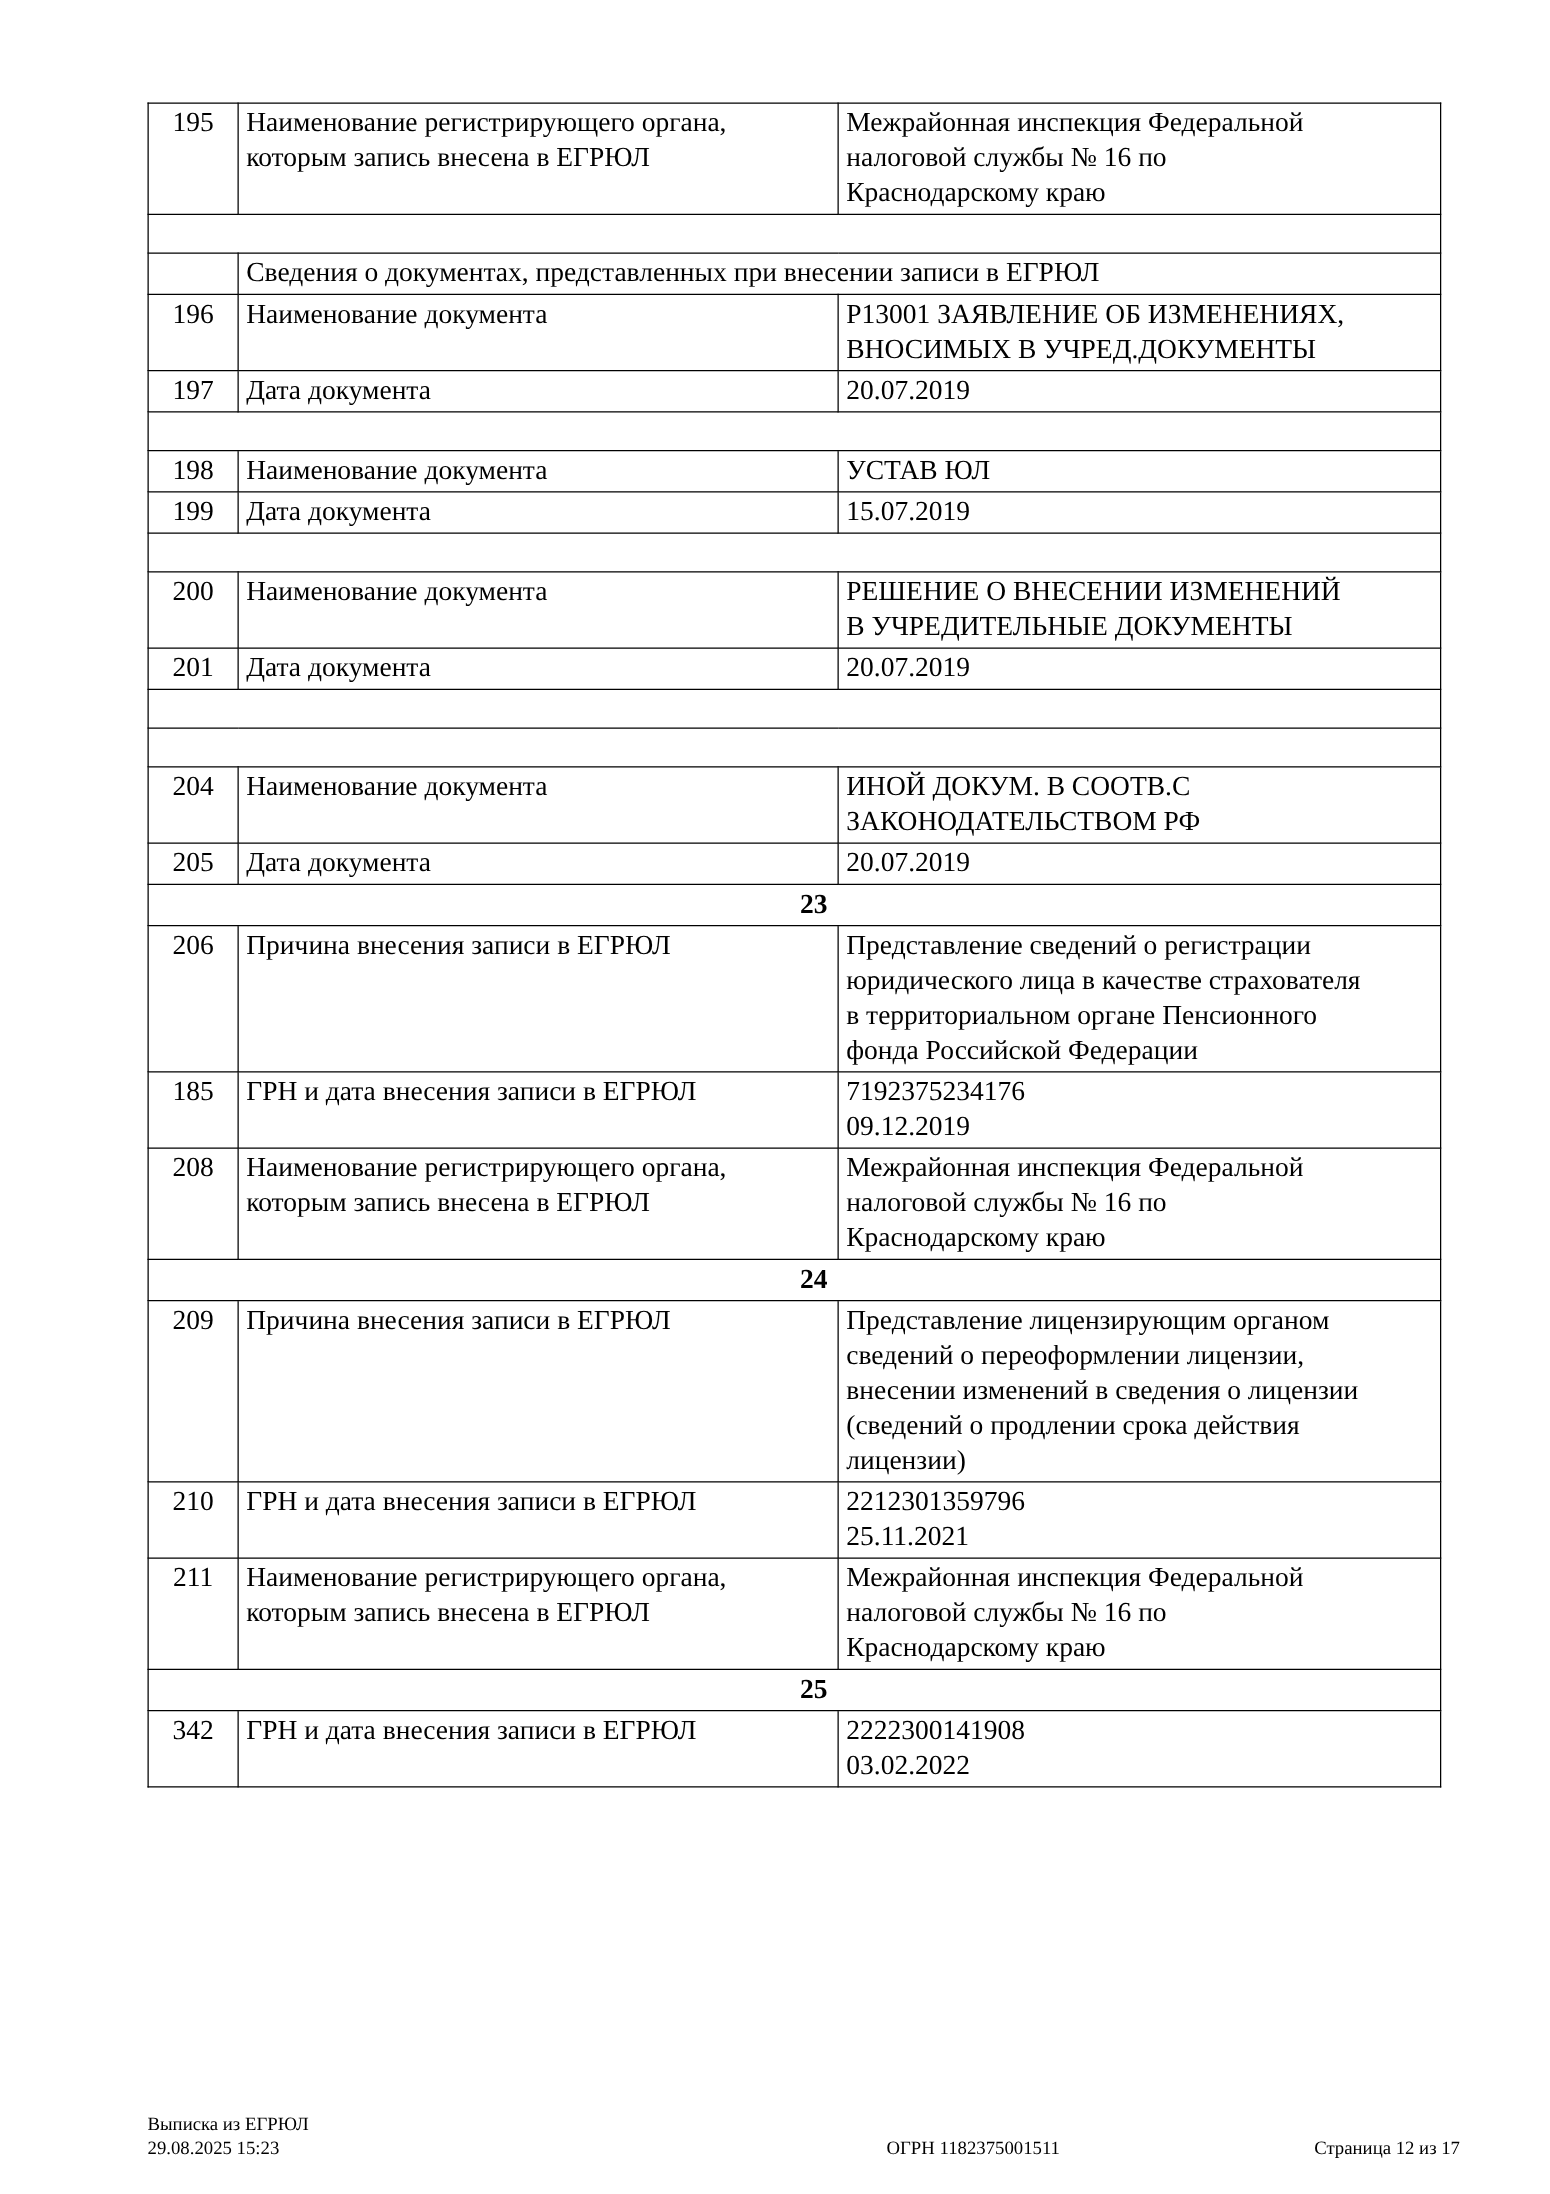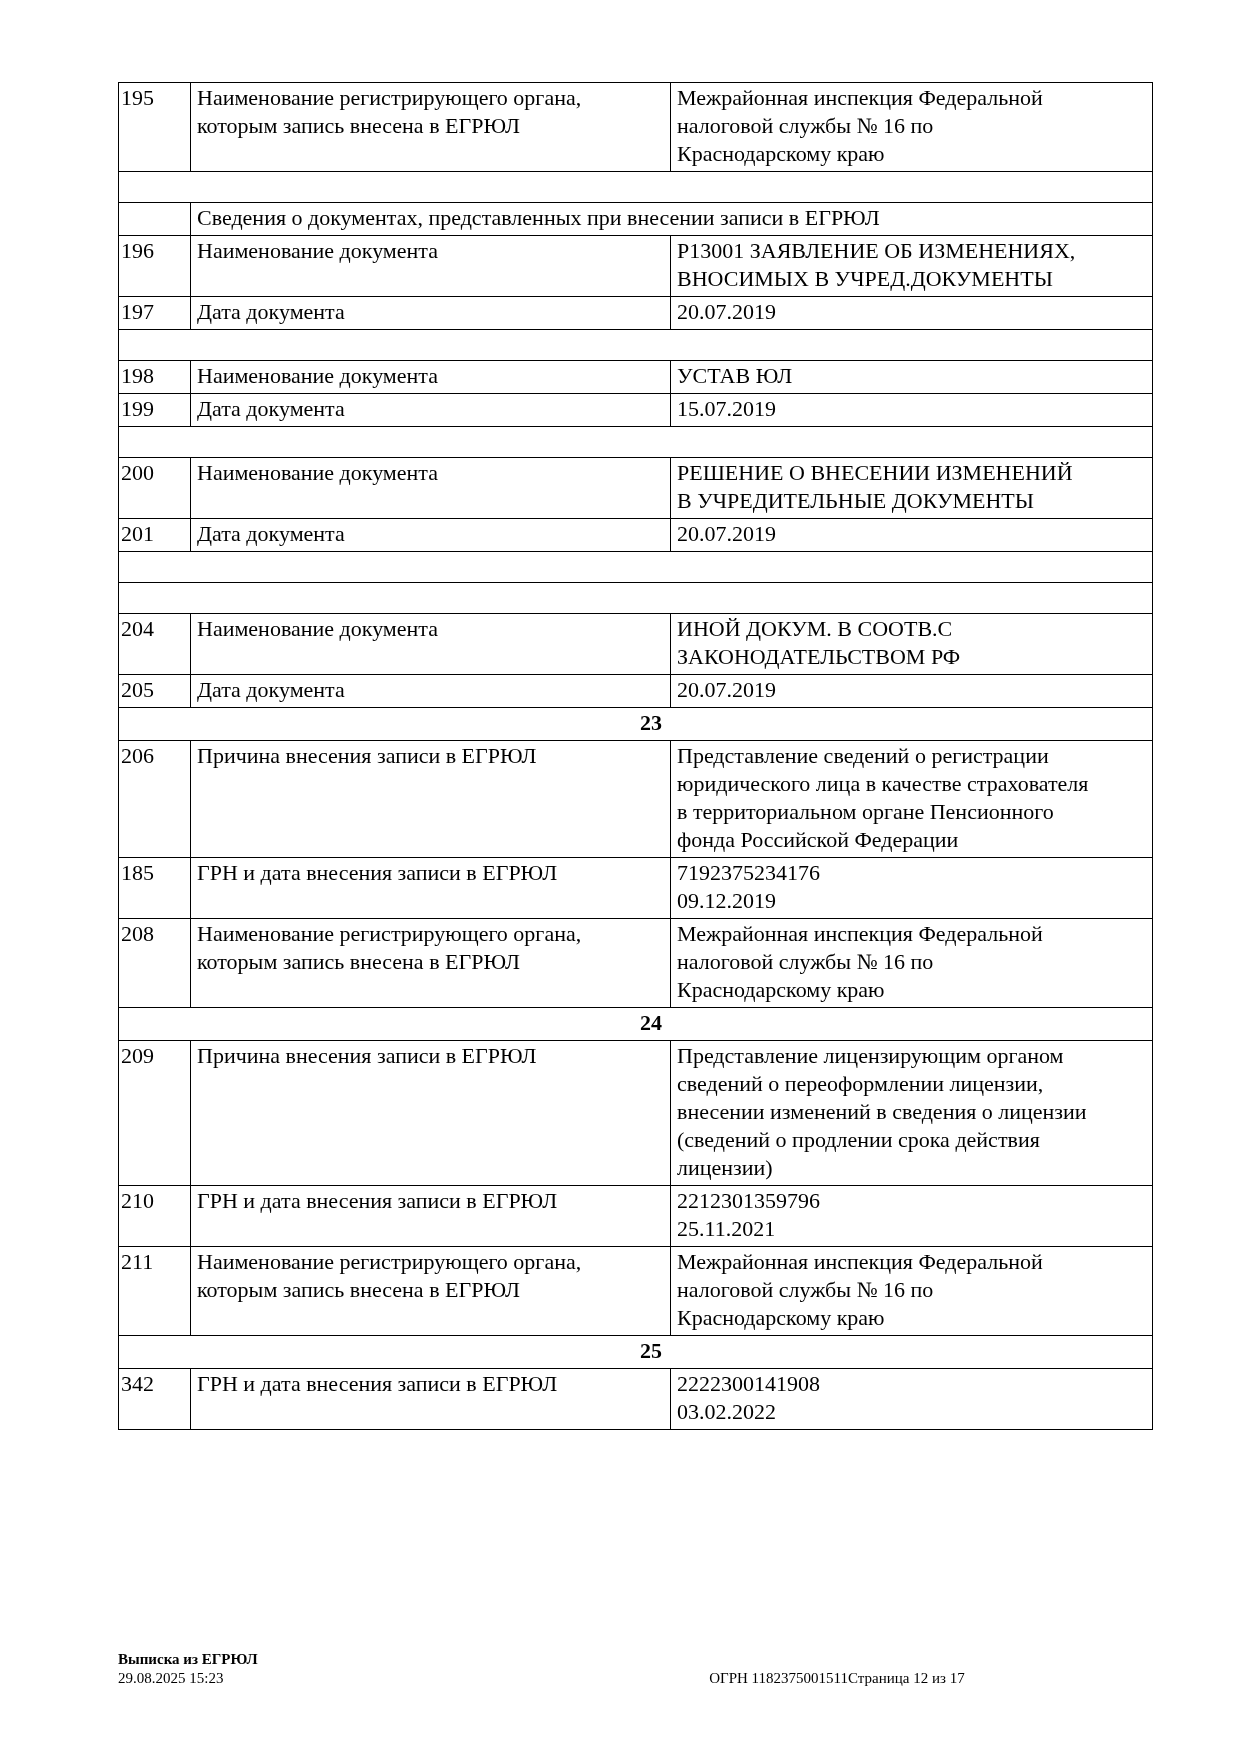--- a/index.html
+++ b/index.html
@@ -25,38 +25,38 @@
     vertical-align: top;
     font-size: 22px;
     line-height: 28px;
     padding: 1px 6px 3px 6px;
     white-space: pre-line;
     overflow: hidden;
   }
   col.c-num { width: 72px; }
   col.c-label { width: 480px; }
   col.c-value { width: 482px; }
-  td.num { text-align: left; padding-left: 2px; padding-right: 2px; }
+  td.num { text-align: center; padding-left: 2px; padding-right: 2px; }
   tr.separator-row td { height: 31px; }
   tr.section-row td { text-align: center; font-weight: bold; height: 33px; padding-left: 37px; }
   tr.subheader-row td.subheader { }
   .footer {
     position: absolute;
     left: 118px;
     top: 1650px;
     width: 1050px;
     display: flex;
     align-items: flex-end;
     font-size: 15px;
     line-height: 19px;
   }
   .footer-left { width: 320px; }
-  .footer-title { font-weight: bold; }
+  .footer-title { font-weight: normal; margin-top: 41px; }
   .footer-center { flex: 1; text-align: right; }
-  .footer-right { width: 320px; }
+  .footer-right { width: 320px; text-align: right; }
 </style>
 </head>
 <body>
 
 <table class="doc-table">
   <colgroup>
     <col class="c-num">
     <col class="c-label">
     <col class="c-value">
   </colgroup>

